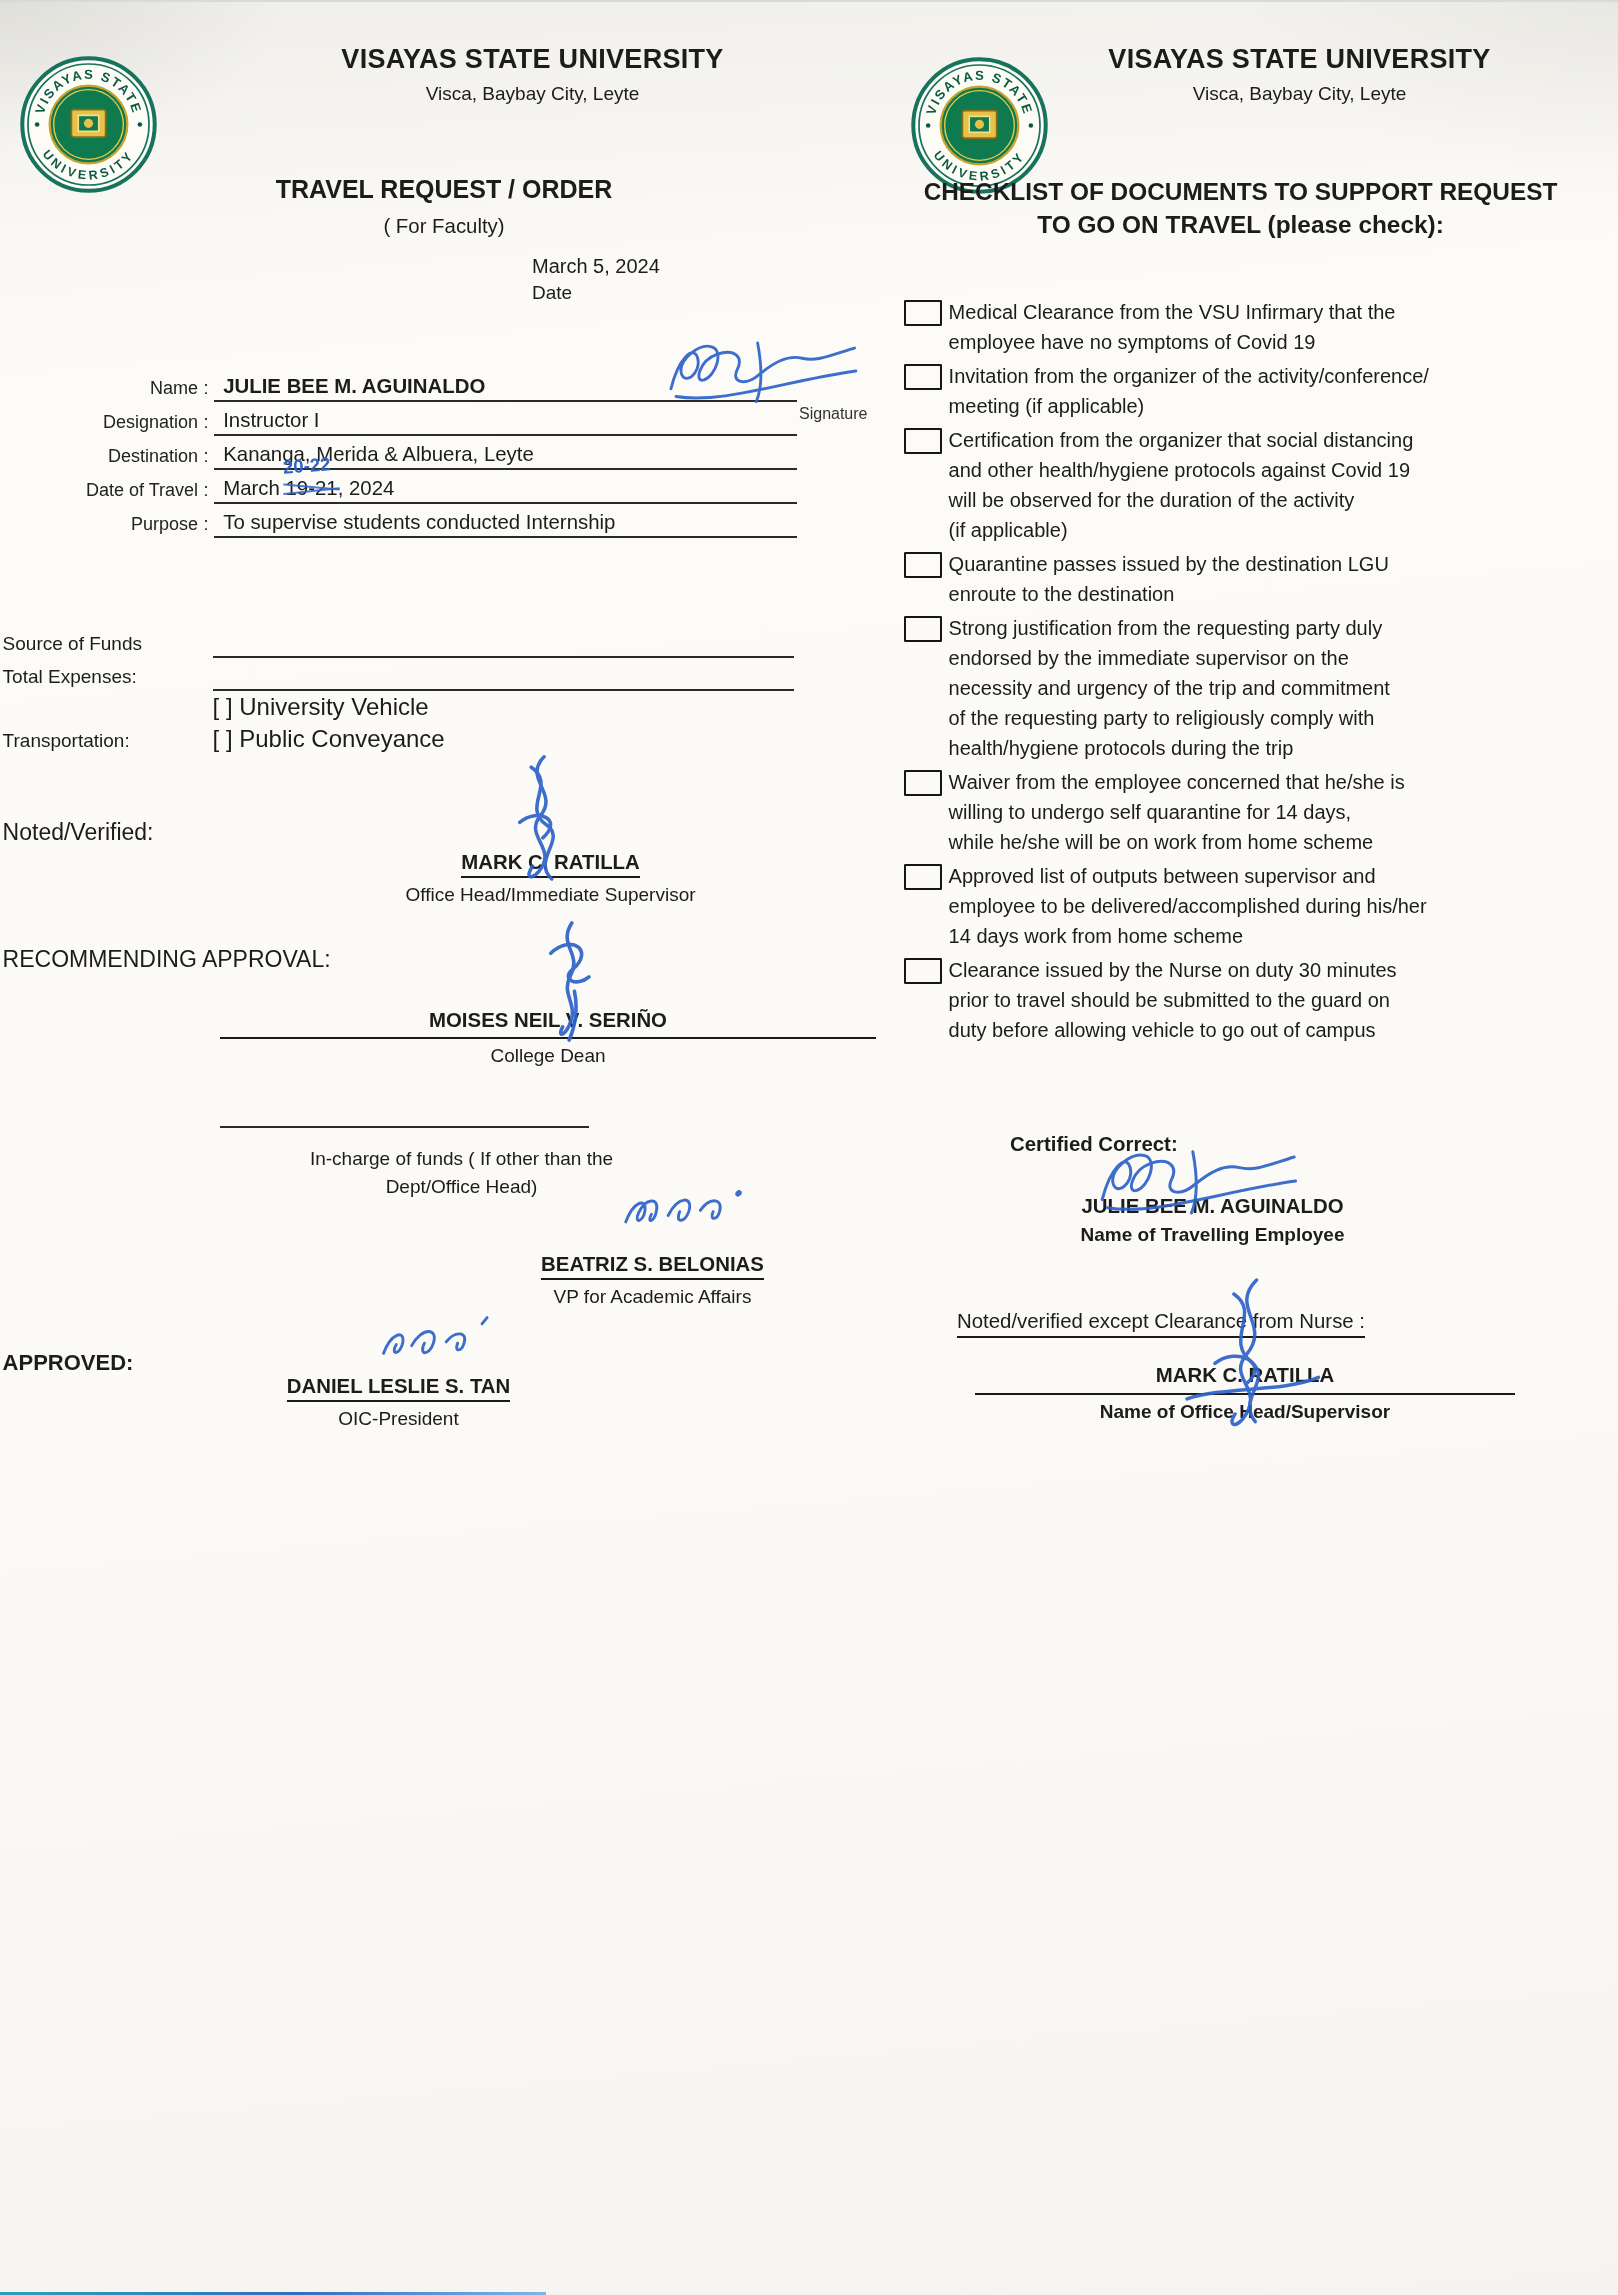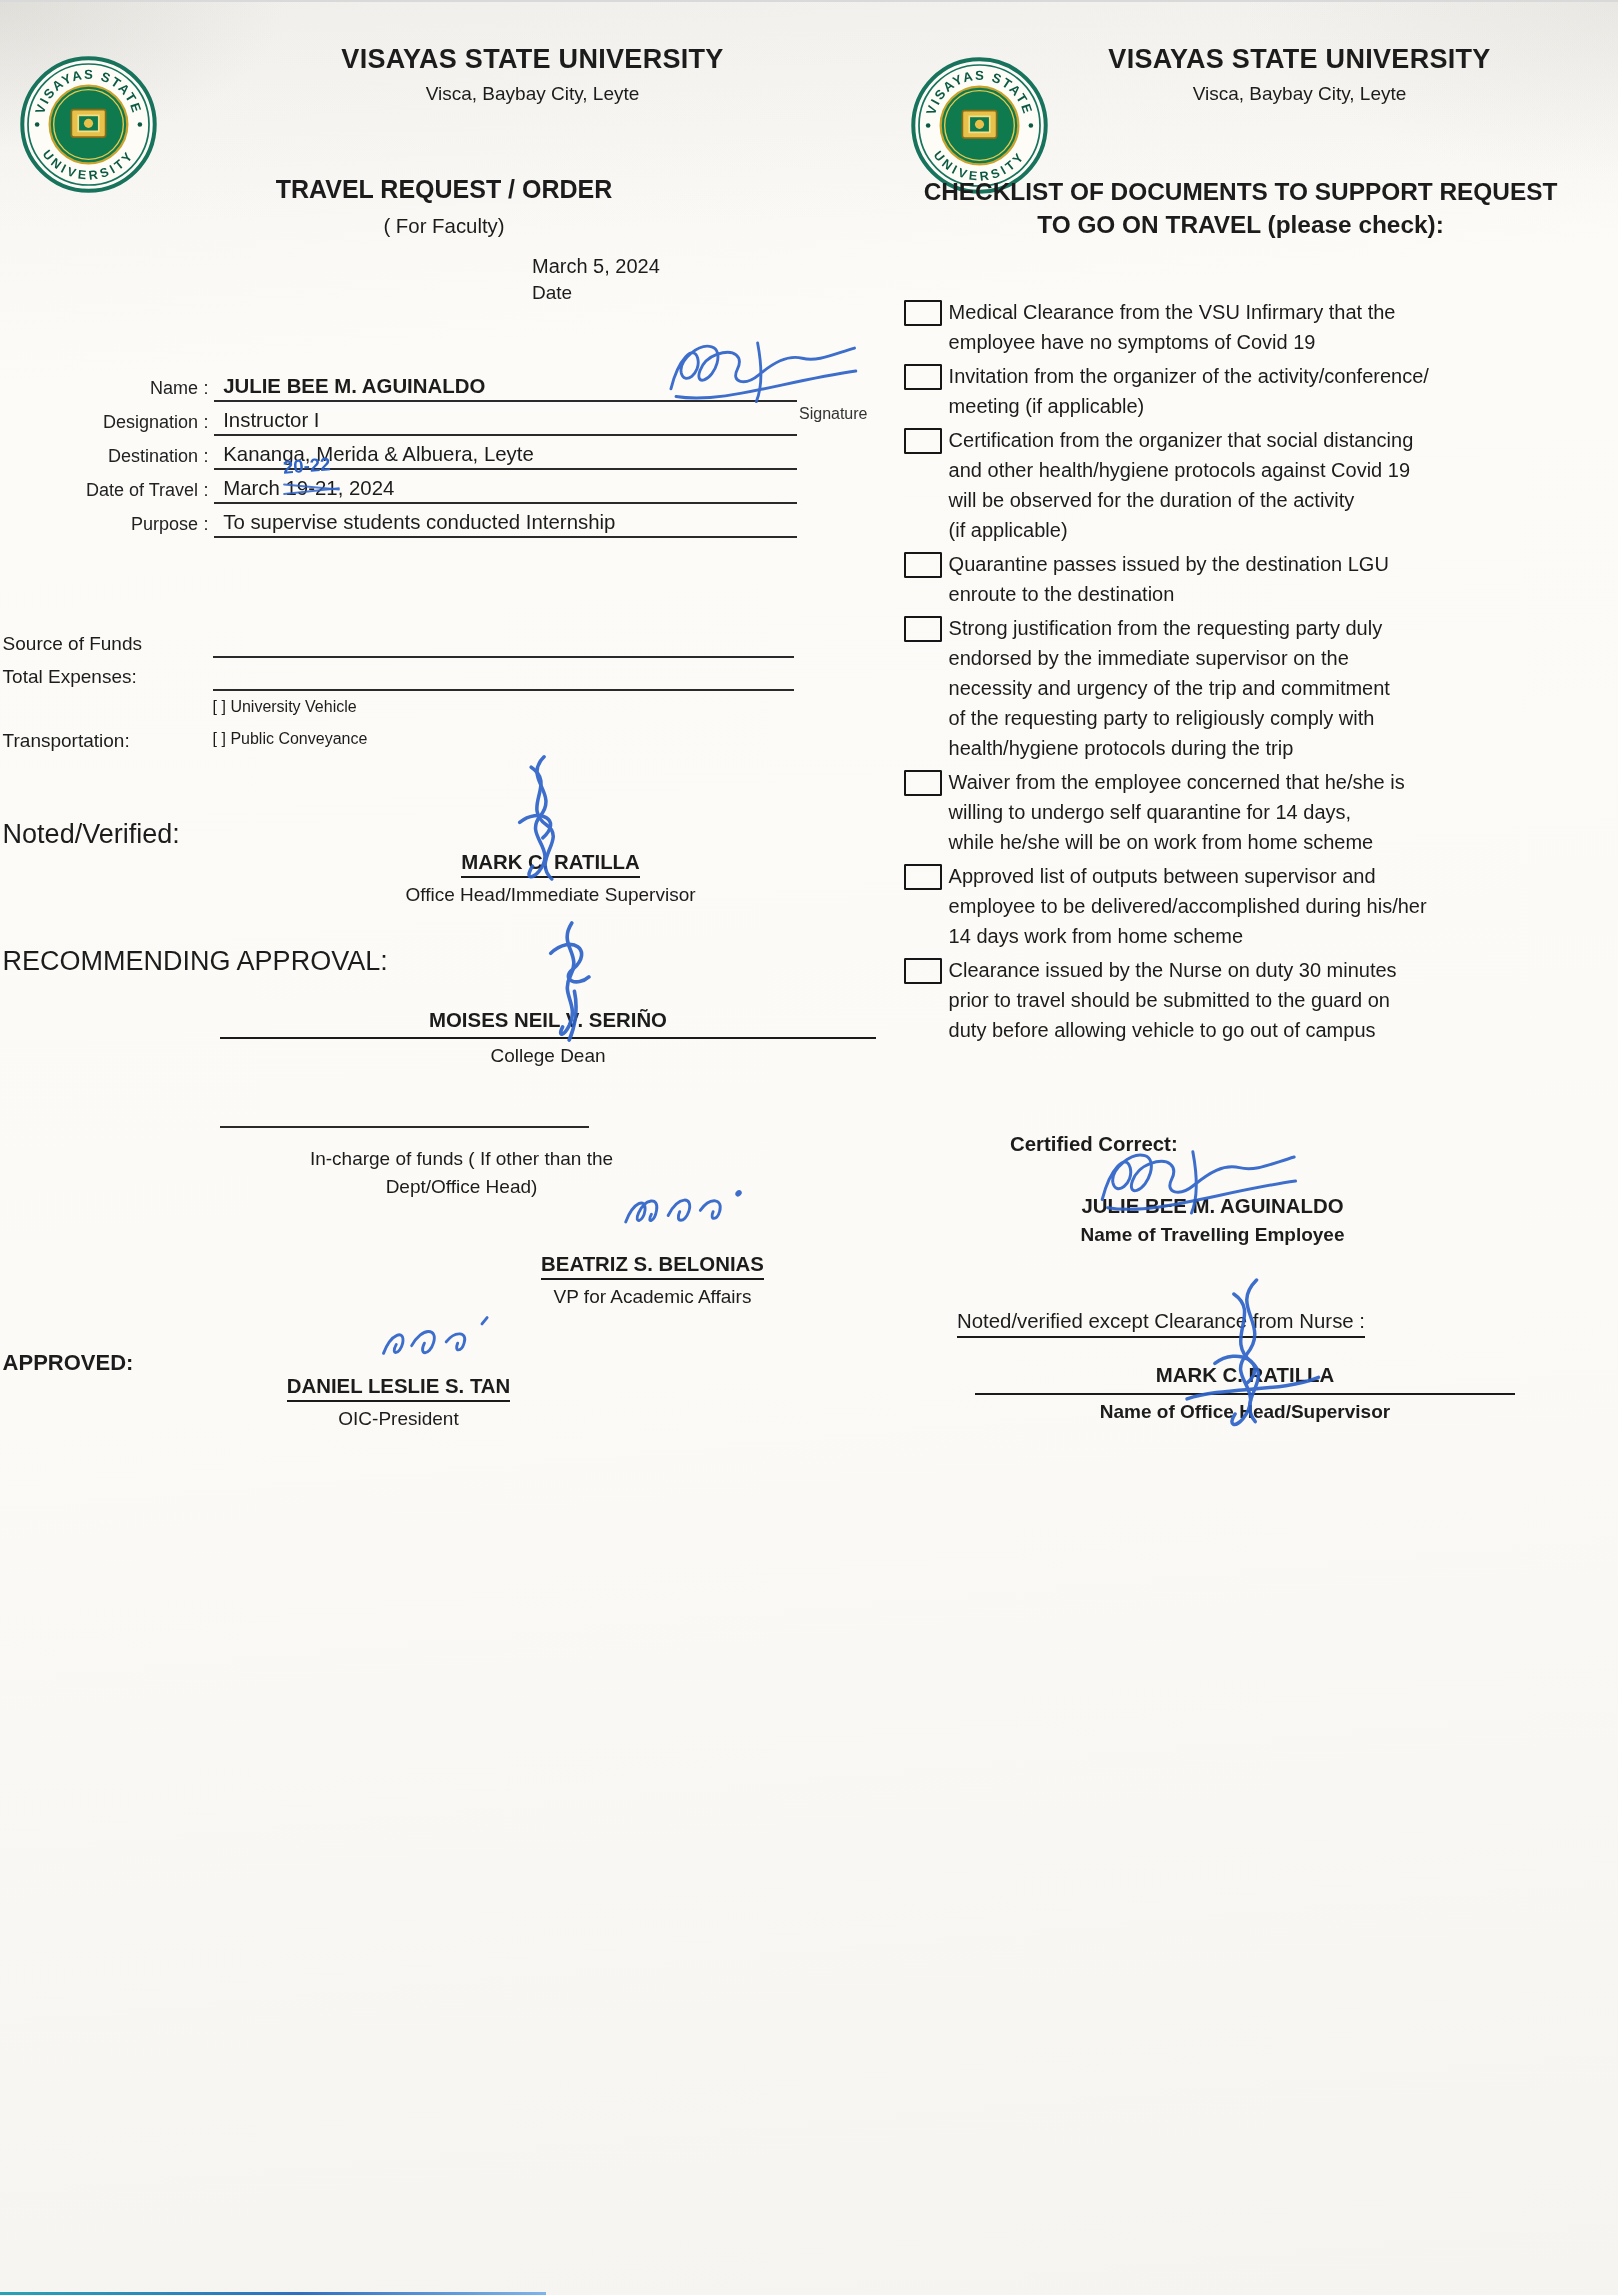--- a/index.html
+++ b/index.html
@@ -55,23 +55,23 @@
   .correction{ position:absolute; left:69px; top:-22.4px; color:#2e63c8; font-size:18.5px; font-weight:bold;
     transform:rotate(-4deg); }
 
   .signature-caption{ left:799px; top:403px; font-size:16px; color:#333; }
 
   
   .expenses{ left:2.6px; top:623px; width:791px; }
   .exp-row{ display:flex; align-items:flex-end; min-height:33px; }
   .exp-label{ width:210px; font-size:19px; padding-bottom:2.6px; white-space:nowrap; }
   .exp-line{ flex:1; border-bottom:2px solid #2a2a2a; height:30px; }
-  .transport-options{ font-size:16px; line-height:32px; }
-
-  .section-label{ font-size:27px; white-space:nowrap; }
+  .transport-options{ font-size:24px; line-height:32px; }
+
+  .section-label{ font-size:23px; white-space:nowrap; }
   .noted-label{ left:2.6px; top:817px; }
   .recommending-label{ left:2.6px; top:944px; }
   .approved-label{ left:2.6px; top:1348px; font-size:22px; font-weight:bold; }
 
   .sign-block{ text-align:center; }
   .sign-name{ font-size:20.4px; font-weight:bold; white-space:nowrap; }
   .underlined{ display:inline-block; border-bottom:2px solid #1a1a1a; padding-bottom:2px; }
   .sign-role{ font-size:19px; margin-top:6px; white-space:nowrap; }
   .supervisor-block{ left:277px; top:849px; width:547px; }
   .dean-block{ left:220px; top:1007px; width:656px; }

